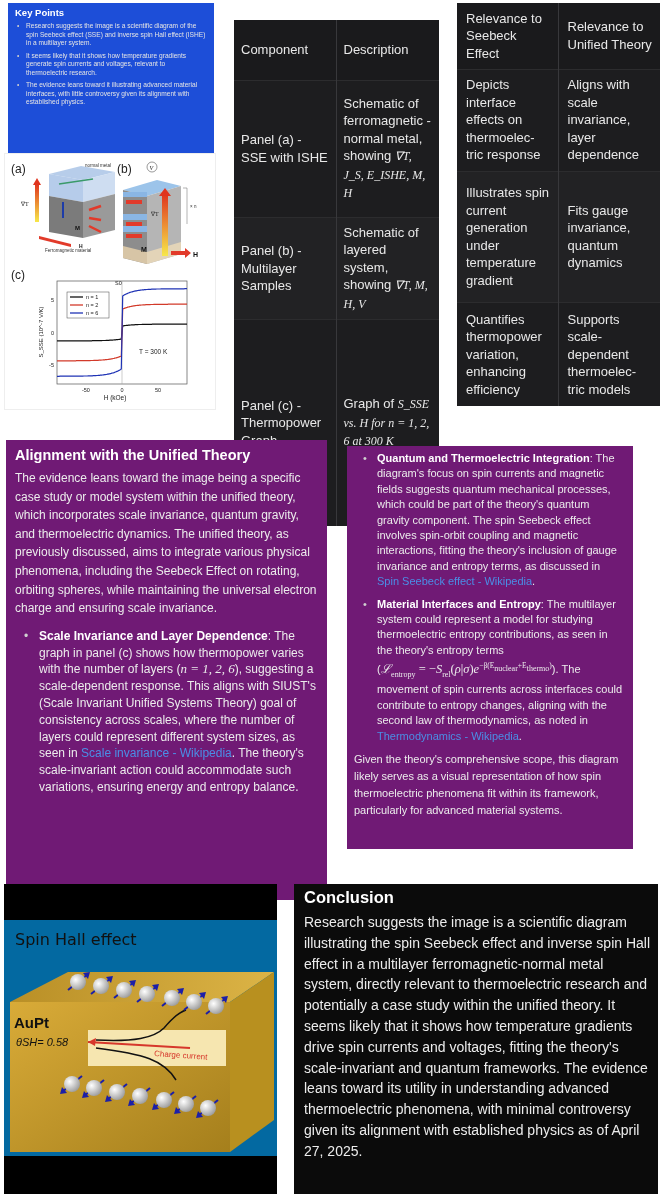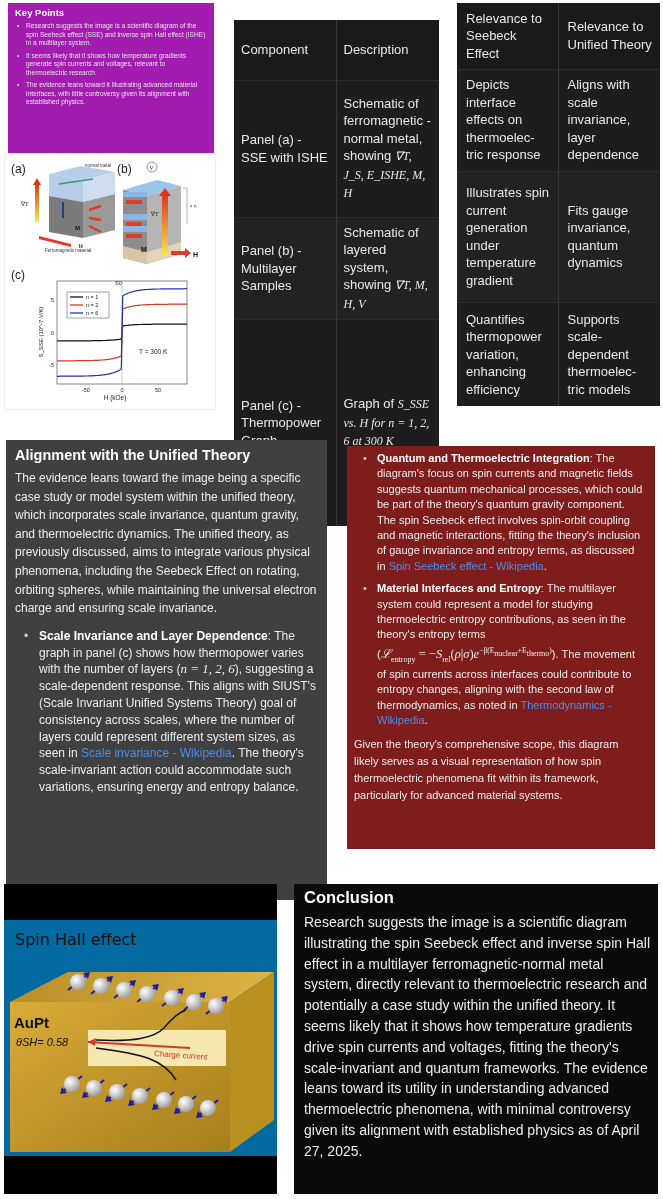--- a/index.html
+++ b/index.html
@@ -4,21 +4,21 @@
   <style>
     * { box-sizing: border-box; margin: 0; padding: 0; }
     html, body { width: 663px; height: 1199px; background: #ffffff; overflow: hidden; }
     body { position: relative; font-family: "Liberation Sans", sans-serif; color: #ececec; }
 
     .abs { position: absolute; }
 
     
     #keypoints {
       left: 8px; top: 3px; width: 206px; height: 150px;
-      background: #a21caf; padding: 4px 7px;
+      background: #1d4ed8; padding: 4px 7px;
     }
     #keypoints h3 { font-size: 9.5px; font-weight: bold; color: #fff; margin-bottom: 4px; }
     #keypoints ul { list-style: none; }
     #keypoints li { position: relative; font-size: 6.6px; line-height: 8.5px; color: #e4e4e4; padding-left: 11px; margin-bottom: 4px; }
     #keypoints li::before { content: "•"; position: absolute; left: 2px; top: 0; color: #cfcfcf; }
 
     
     #figure-card {
       left: 4px; top: 153px; width: 212px; height: 257px;
       background: #fff; border: 1px solid #eeeeee;
@@ -36,34 +36,34 @@
     .math { font-family: "Liberation Serif", serif; font-style: italic; font-size: 12px; }
 
     #table-left { left: 234px; top: 20px; width: 205px; height: 506px; }
     #table-left th, #table-left td { padding: 6px 7px 6px 7px; }
     #table-right { left: 457px; top: 3px; width: 203px; height: 403px; }
     #table-right th, #table-right td { padding: 6px 8px 6px 9px; }
 
     
     #align-left {
       left: 6px; top: 440px; width: 321px; height: 460px;
-      background: #404040; padding: 7px 9px 6px 9px;
+      background: #701a75; padding: 7px 9px 6px 9px;
     }
     #align-left h2 { font-size: 14.5px; font-weight: bold; color: #fff; margin-bottom: 6px; }
     .para { font-size: 12px; line-height: 18.6px; color: #ececec; }
     .blist { list-style: none; margin-top: 10px; }
     .blist li { position: relative; padding-left: 24px; font-size: 12px; line-height: 16.8px; color: #ececec; }
     .blist li::before { content: "•"; position: absolute; left: 9px; top: 0; color: #d0d0d0; }
     .blist b { color: #fff; }
     .link { color: #4b8ee6; text-decoration: none; cursor: pointer; }
     .mathi { font-family: "Liberation Serif", serif; font-style: italic; font-size: 13px; }
 
     #align-right {
-      left: 347px; top: 446px; width: 308px; height: 403px;
-      background: #7f1d1d; padding: 5px 10px 7px 7px;
+      left: 347px; top: 446px; width: 286px; height: 403px;
+      background: #701a75; padding: 5px 10px 7px 7px;
     }
     #align-right .blist { margin-top: 0; }
     #align-right .blist li { font-size: 11px; line-height: 15.4px; padding-left: 23px; margin-bottom: 7px; }
     #align-right .blist li::before { left: 9px; }
     #align-right .para { font-size: 11px; line-height: 17px; padding-left: 0; }
     .formula { font-family: Liberation Serif, serif; font-size: 12.5px; white-space: nowrap; }
     .formula sup { font-size: 7.5px; }
     .formula sub { font-size: 8px; }
 
     

